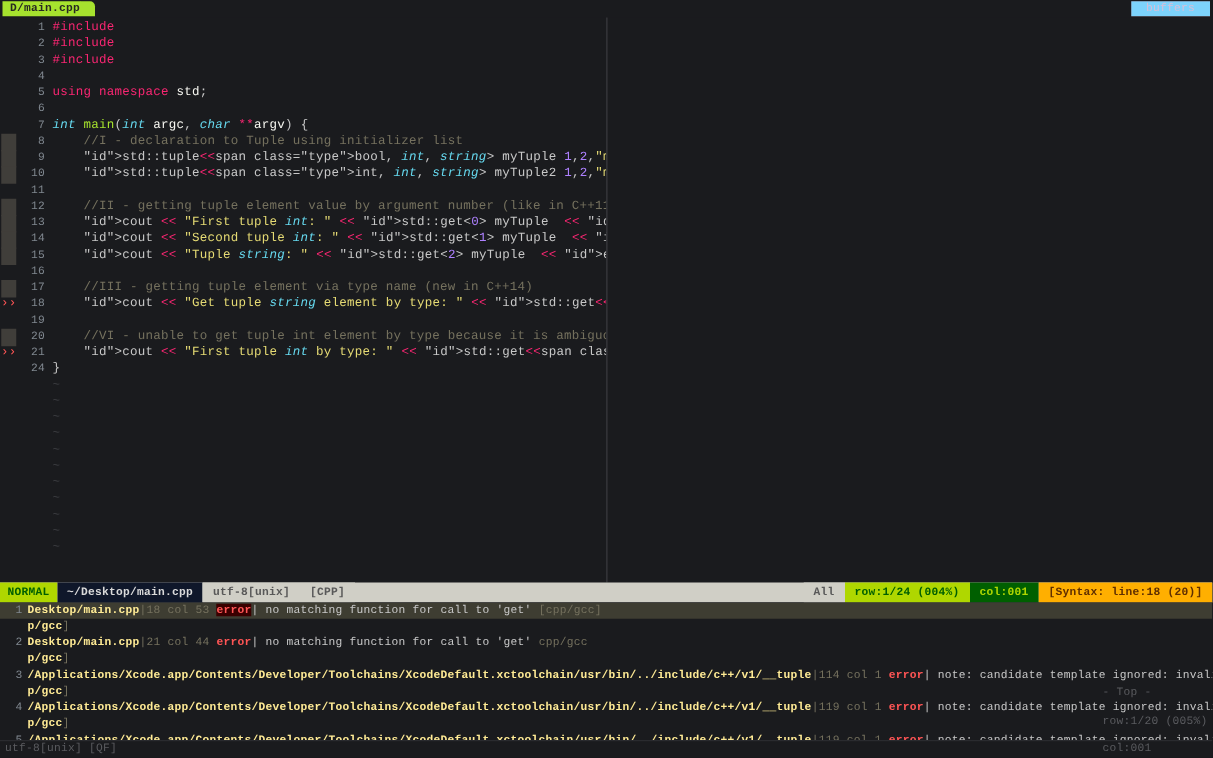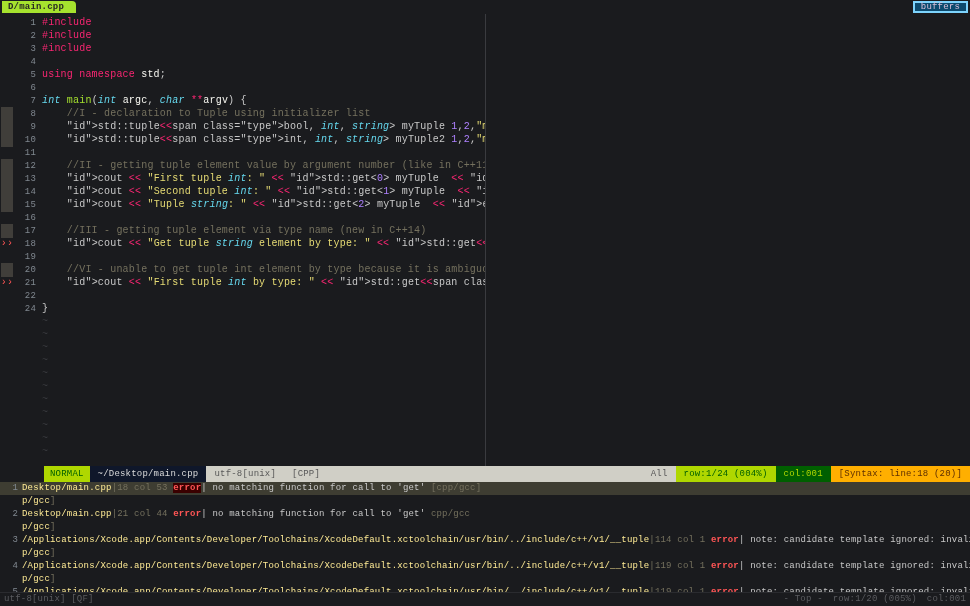--- a/index.html
+++ b/index.html
@@ -32,28 +32,28 @@
   color: #272822;
   padding: 0 6px;
   height: 12px;
   display: flex;
   align-items: center;
   font-weight: bold;
   border-radius: 0 4px 0 0;
   font-size: 9px;
 }
 .buffers-btn {
-  background: #0c4a6e;
+  background: #7f1d1d;
   color: #d8bfd8;
   padding: 0 6px;
   height: 12px;
   display: flex;
   align-items: center;
   font-size: 9px;
-  border: 2px solid #7dd3fc;
+  border: 6px solid #7dd3fc;
 }
 .panes {
   display: flex;
   flex: 1;
   min-height: 0;
 }
 .pane {
   flex: 1;
   overflow: hidden;
   padding-top: 2px;
@@ -84,57 +84,56 @@
 .id { color: #f8f8f2; }
 .brace { color: #c8c8c8; }
 .tilde { color: #3a3b3f; padding-left: 42px; }
 .statusbar {
   height: 16px;
   background: #d0cfc6;
   color: #3e3d32;
   display: flex;
   align-items: center;
   font-size: 9px;
-  font-weight: normal;
-  margin-left: 44px;
+  font-weight: bold;
 }
 .sb-mode { background: #afd700; color: #005f00; padding: 0 6px; height:16px; display:flex; align-items:center; }
 .sb-path { background: #0f172a; color: #dadada; padding: 0 8px; height:16px; display:flex; align-items:center; }
 .sb-enc  { background: #d0cfc6; color: #585858; padding: 0 8px; height:16px; display:flex; align-items:center; }
 .sb-ft   { background: #d0cfc6; color: #585858; padding: 0 8px; height:16px; display:flex; align-items:center; }
 .sb-right { margin-left: auto; display: flex; height: 16px; }
 .sb-all  { background:#d0cfc6;color:#585858;padding:0 8px;display:flex;align-items:center; }
 .sb-row  { background:#afd700;color:#005f00;padding:0 8px;display:flex;align-items:center; }
 .sb-col  { background:#005f00;color:#afd700;padding:0 8px;display:flex;align-items:center; }
 .sb-syn  { background:#ffaf00;color:#5f2f00;padding:0 8px;display:flex;align-items:center; }
 .qflist {
   height: 110px;
   background: #1a1b1e;
   overflow: hidden;
   color: #c8c8c8;
   font-size: 9px;
 }
 .qline { height: 13px; white-space: nowrap; padding-left: 10px; }
 .qnum { color: #808890; display:inline-block; width:12px; text-align:right; padding-right:4px; }
-.qfile { color: #ffeb95; font-weight: normal; }
+.qfile { color: #ffeb95; font-weight: bold; }
 .qerr { color: #ff5555; font-weight: bold; }
 .qerr-bg { background: #3a0000; }
 .qgrey { color: #75715e; }
 .qcurr { background: #3e3d32; }
 .qstatus {
   height: 14px;
   background: #1a1b1e;
   color: #5a5b5f;
   font-size: 9px;
   display: flex;
   align-items: flex-end;
   padding: 0 4px;
   border-top: 1px solid #2a2b2f;
 }
-.qstatus .r { margin-left: auto; display: flex; gap: 10px; }
+.qstatus .r { margin-left: auto; display: flex; gap: 10px; flex-direction: column; }
 .tri { display:inline-block; width:0; height:0; border-top:6px solid transparent; border-bottom:6px solid transparent; border-left:6px solid #a6e22e; vertical-align:middle;}
 </style>
 </head>
 <body>
 
 <div class="editor">
 
   <div class="tabbar">
     <div class="tab">
       <span>D/main.cpp</span>
@@ -159,21 +158,20 @@
         <div class="line"><span class="sign"><span class="mark"> </span></span><span class="gutter">12</span><span class="cmt">    //II - getting tuple element value by argument number (like in C++11)</span></div>
         <div class="line"><span class="sign"><span class="mark"> </span></span><span class="gutter">13</span>    <span class="&lt;span">"id"</span>&gt;cout <span class="op">&lt;&lt;</span> <span class="str">"First tuple <span class="type">int</span>: "</span> <span class="op">&lt;&lt;</span> <span class="&lt;span">"id"</span>&gt;std::get&lt;<span class="num">0</span>&gt; myTuple  <span class="op">&lt;&lt;</span> <span class="&lt;span">"id"</span>&gt;endl;</div>
         <div class="line"><span class="sign"><span class="mark"> </span></span><span class="gutter">14</span>    <span class="&lt;span">"id"</span>&gt;cout <span class="op">&lt;&lt;</span> <span class="str">"Second tuple <span class="type">int</span>: "</span> <span class="op">&lt;&lt;</span> <span class="&lt;span">"id"</span>&gt;std::get&lt;<span class="num">1</span>&gt; myTuple  <span class="op">&lt;&lt;</span> <span class="&lt;span">"id"</span>&gt;endl;</div>
         <div class="line"><span class="sign"><span class="mark"> </span></span><span class="gutter">15</span>    <span class="&lt;span">"id"</span>&gt;cout <span class="op">&lt;&lt;</span> <span class="str">"Tuple <span class="type">string</span>: "</span> <span class="op">&lt;&lt;</span> <span class="&lt;span">"id"</span>&gt;std::get&lt;<span class="num">2</span>&gt; myTuple  <span class="op">&lt;&lt;</span> <span class="&lt;span">"id"</span>&gt;endl;</div>
         <div class="line"><span class="sign"> </span><span class="gutter">16</span></div>
         <div class="line"><span class="sign"><span class="mark"> </span></span><span class="gutter">17</span><span class="cmt">    //III - getting tuple element via type name (new in C++14)</span></div>
         <div class="line"><span class="sign err">››</span><span class="gutter">18</span>    <span class="&lt;span">"id"</span>&gt;cout <span class="op">&lt;&lt;</span> <span class="str">"Get tuple <span class="type">string</span> element by type: "</span> <span class="op">&lt;&lt;</span> <span class="&lt;span">"id"</span>&gt;std::get<span class="op">&lt;&lt;</span>span class="type"&gt;string&gt; myTuple   &gt;endl;</div>
         <div class="line"><span class="sign"> </span><span class="gutter">19</span></div>
         <div class="line"><span class="sign"><span class="mark"> </span></span><span class="gutter">20</span><span class="cmt">    //VI - unable to get tuple int element by type because it is ambiguous</span></div>
         <div class="line"><span class="sign err">››</span><span class="gutter">21</span>    <span class="&lt;span">"id"</span>&gt;cout <span class="op">&lt;&lt;</span> <span class="str">"First tuple <span class="type">int</span> by type: "</span> <span class="op">&lt;&lt;</span> <span class="&lt;span">"id"</span>&gt;std::get<span class="op">&lt;&lt;</span>span class="type"&gt;int&gt; myTuple2   &gt;endl;</div>
-        <div class="line"><span class="sign"> </span><span class="gutter">22</span></div>
         <div class="line"><span class="sign"> </span><span class="gutter">24</span><span class="brace">}</span></div>
         <div class="line tilde">~</div>
         <div class="line tilde">~</div>
         <div class="line tilde">~</div>
         <div class="line tilde">~</div>
         <div class="line tilde">~</div>
         <div class="line tilde">~</div>
         <div class="line tilde">~</div>
         <div class="line tilde">~</div>
         <div class="line tilde">~</div>

